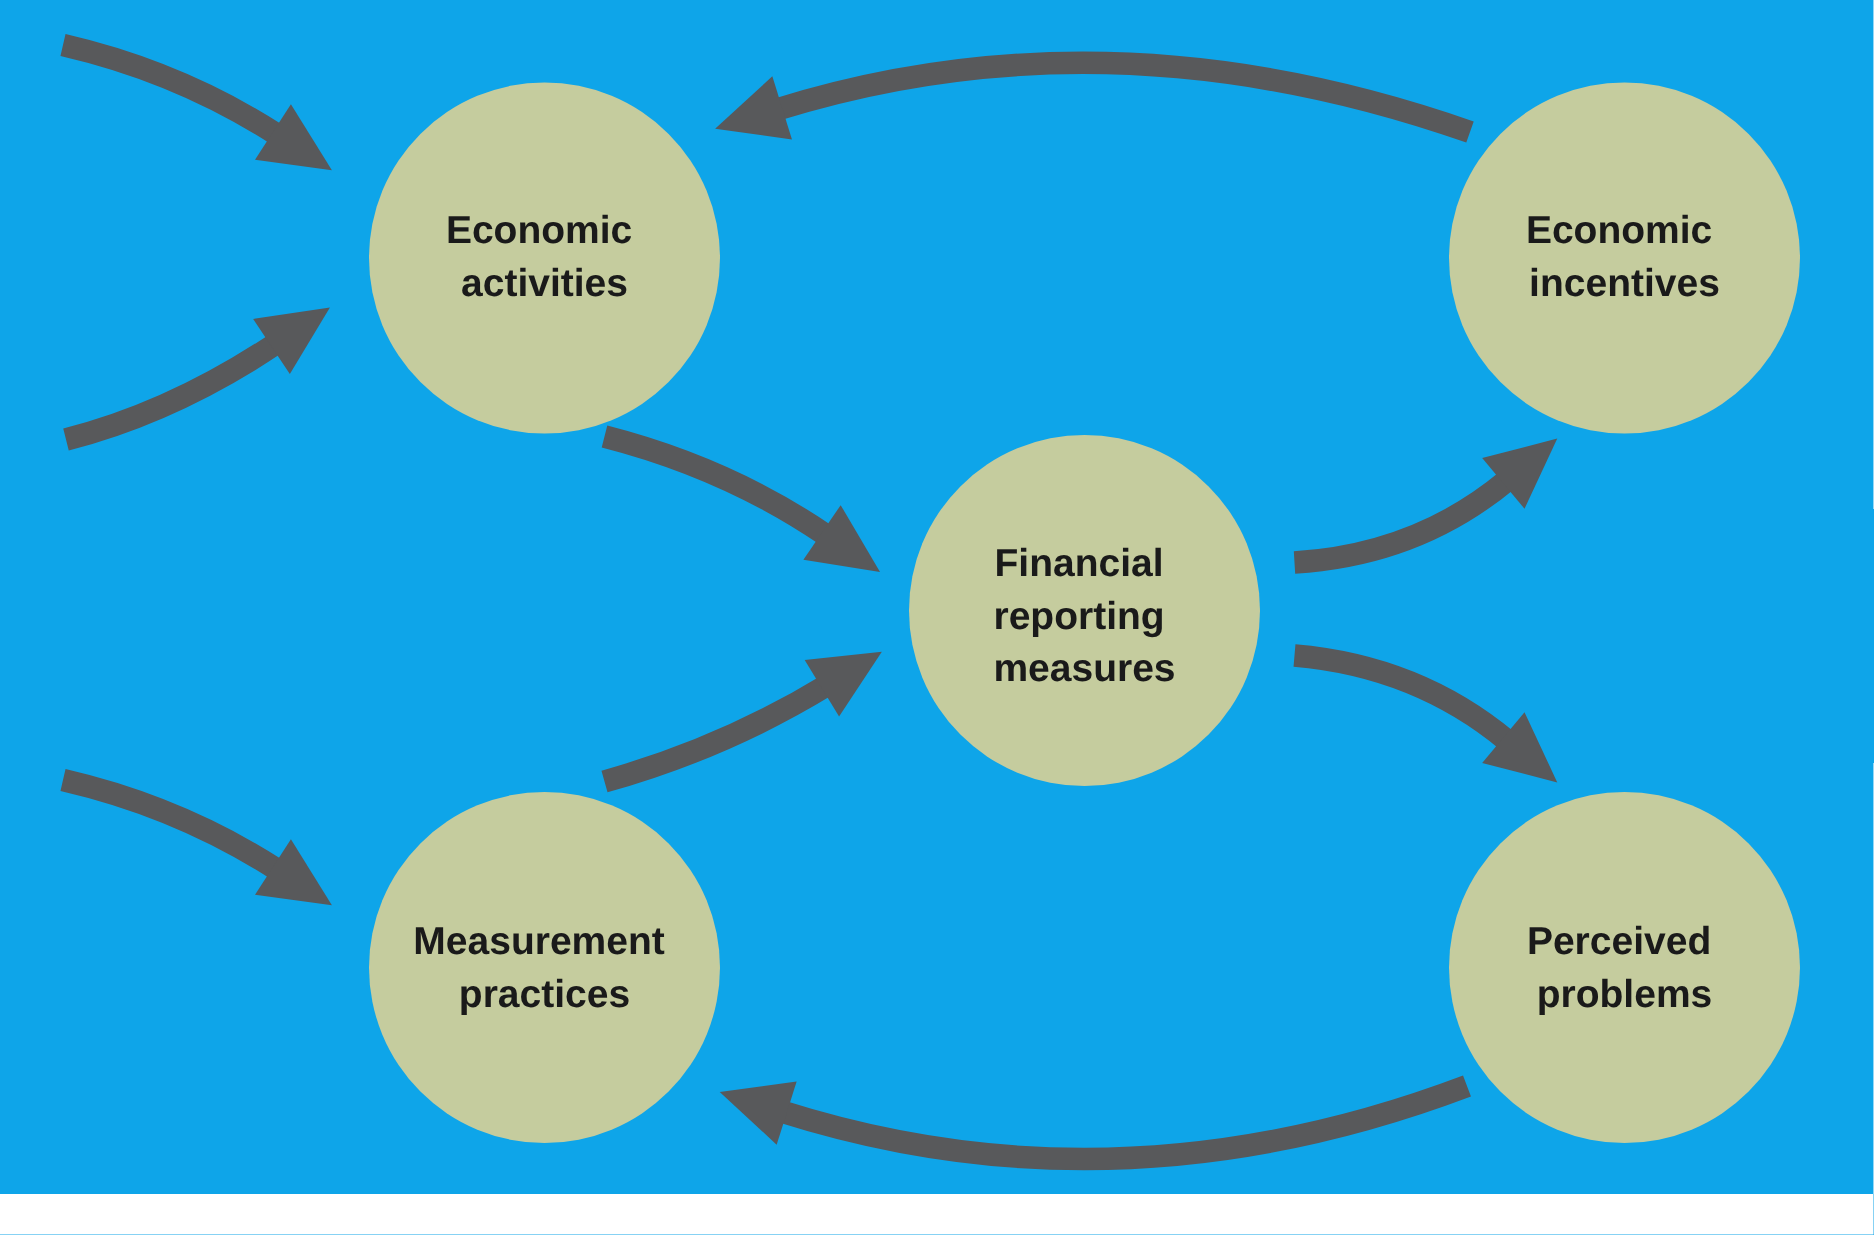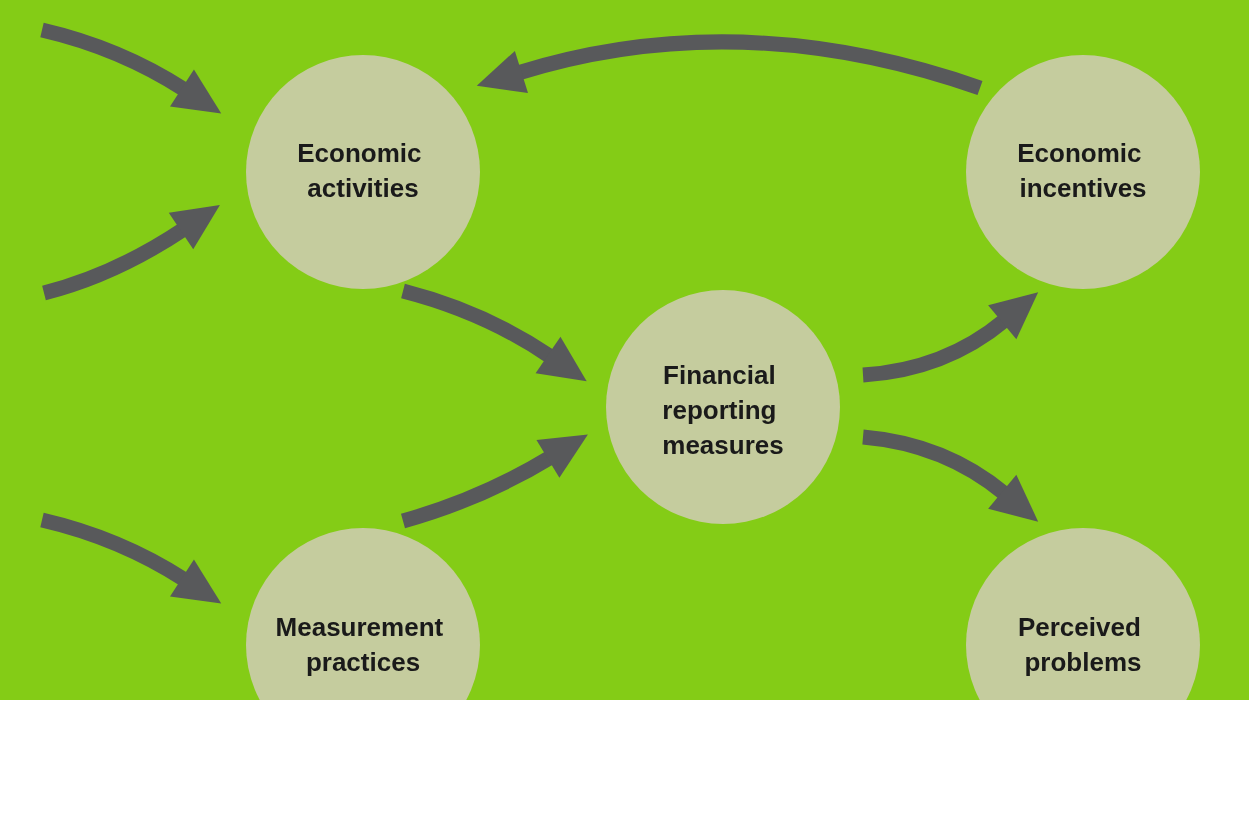--- a/index.html
+++ b/index.html
@@ -3,22 +3,22 @@
 <meta charset="utf-8">
 <style>
   html, body {
     margin: 0;
     padding: 0;
     background: #ffffff;
   }
   .stage {
     position: relative;
     width: 1249px;
-    height: 700px;
-    background: #84cc16;
+    height: 796px;
+    background: #0ea5e9;
     overflow: hidden;
   }
   svg.diagram {
     display: block;
     width: 1249px;
     height: 823px;
   }
   svg.diagram text {
     font-family: "Liberation Sans", "DejaVu Sans", sans-serif;
     font-weight: bold;

